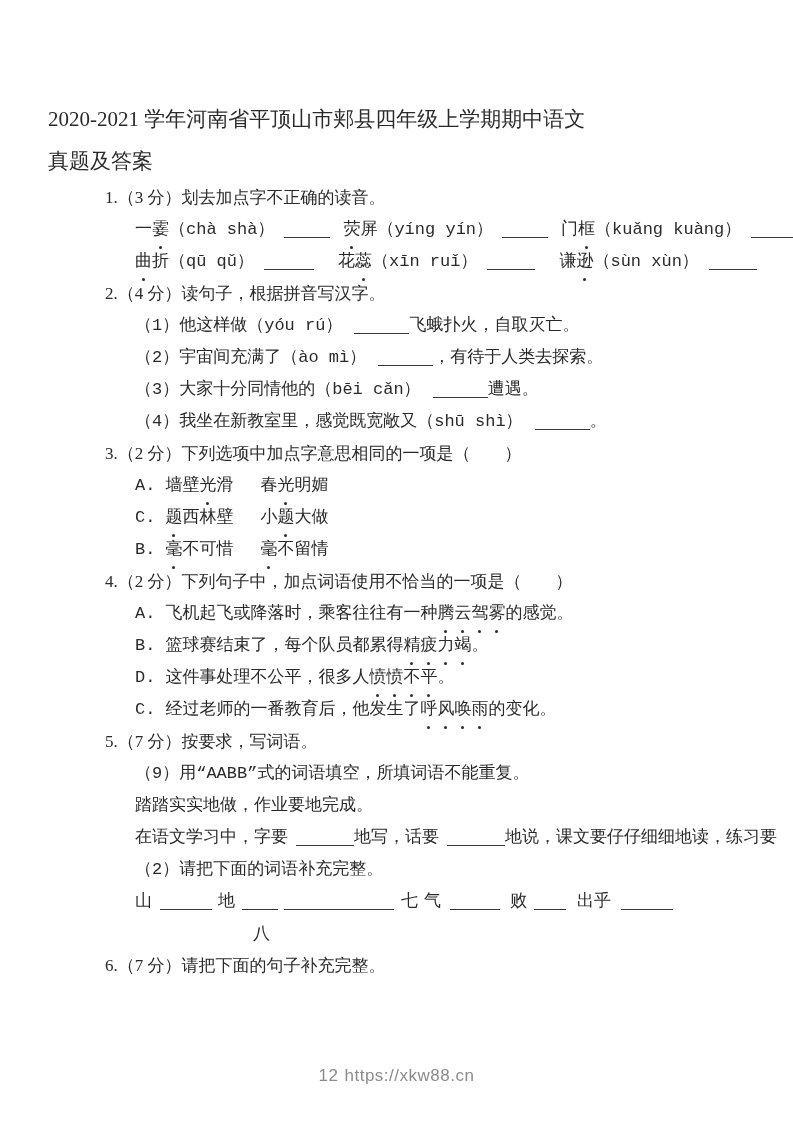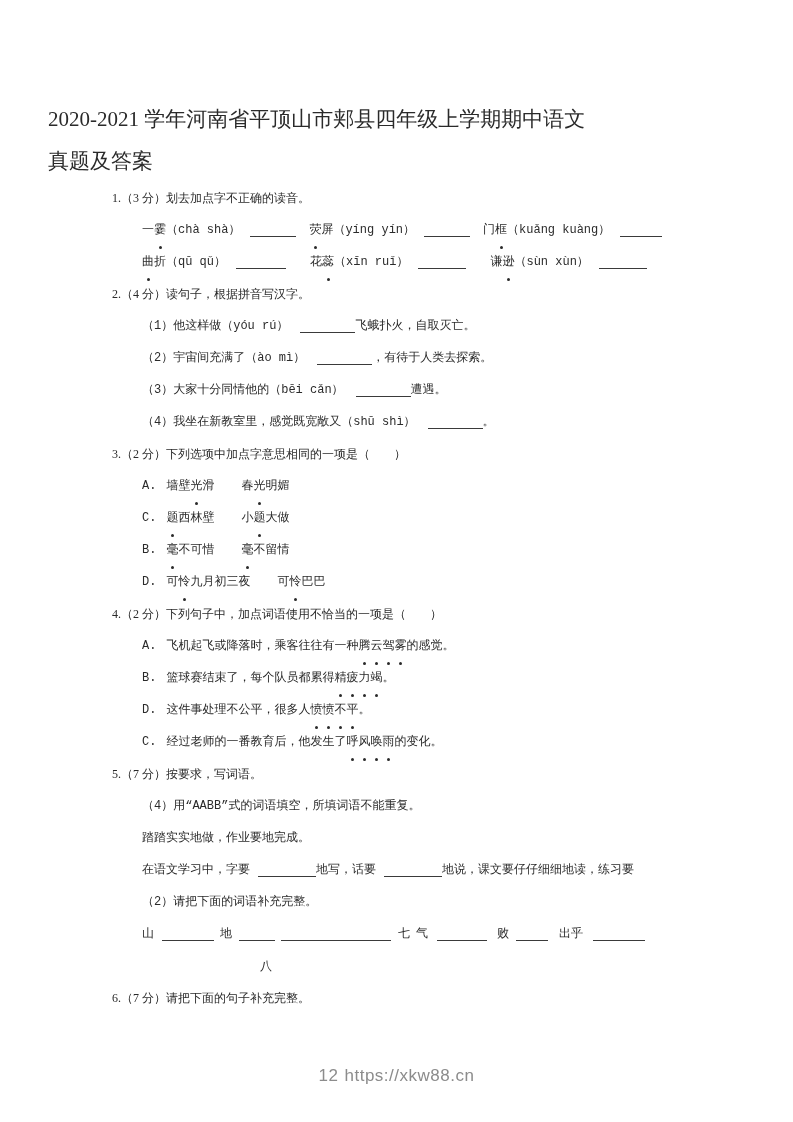--- a/index.html
+++ b/index.html
@@ -20,23 +20,23 @@
     text-align: left;
     font-weight: normal;
     font-size: 21px;
     line-height: 42px;
     color: var(--ink, #1d1d1d);
     margin-left: 48px;
   }
   .body {
     position: absolute;
     top: 182px;
-    left: 112px;
+    left: 105px;
     width: 600px;
-    font-size: 12px;
+    font-size: 17px;
   }
   .line {
     height: 32px;
     line-height: 32px;
     white-space: nowrap;
   }
   .ind { padding-left: 30px; font-family: Liberation Mono, monospace; }
   .ind-far { padding-left: 148px; }
   .blank {
     display: inline-block;
@@ -89,30 +89,29 @@
     <div class="line">2.（4 分）读句子，根据拼音写汉字。</div>
     <div class="line ind"><span>（1）他这样做（yóu rú）</span><span class="gap" style="width: 12px;"></span><span class="blank" style="width: 55px;"></span><span>飞蛾扑火，自取灭亡。</span></div>
     <div class="line ind"><span>（2）宇宙间充满了（ào mì）</span><span class="gap" style="width: 12px;"></span><span class="blank" style="width: 55px;"></span><span>，有待于人类去探索。</span></div>
     <div class="line ind"><span>（3）大家十分同情他的（bēi cǎn）</span><span class="gap" style="width: 12px;"></span><span class="blank" style="width: 55px;"></span><span>遭遇。</span></div>
     <div class="line ind"><span>（4）我坐在新教室里，感觉既宽敞又（shū shì）</span><span class="gap" style="width: 12px;"></span><span class="blank" style="width: 55px;"></span><span>。</span></div>
 
     <div class="line">3.（2 分）下列选项中加点字意思相同的一项是（　　）</div>
     <div class="line ind"><span>A.</span><span class="gap" style="width: 10px;"></span><span>墙壁</span><span class="dotted">光</span><span>滑</span><span class="gap" style="width: 27px;"></span><span>春</span><span class="dotted">光</span><span>明媚</span></div>
     <div class="line ind"><span>C.</span><span class="gap" style="width: 10px;"></span><span class="dotted">题</span><span>西林壁</span><span class="gap" style="width: 27px;"></span><span>小</span><span class="dotted">题</span><span>大做</span></div>
     <div class="line ind"><span>B.</span><span class="gap" style="width: 10px;"></span><span class="dotted">毫</span><span>不可惜</span><span class="gap" style="width: 27px;"></span><span class="dotted">毫</span><span>不留情</span></div>
-    <div class="line ind"><span>D.</span><span class="gap" style="width: 10px;"></span><span>可</span><span class="dotted">怜</span><span>九月初三夜</span><span class="gap" style="width: 27px;"></span><span>可</span><span class="dotted">怜</span><span>巴巴</span></div>
 
     <div class="line">4.（2 分）下列句子中，加点词语使用不恰当的一项是（　　）</div>
     <div class="line ind"><span>A.</span><span class="gap" style="width: 10px;"></span><span>飞机起飞或降落时，乘客往往有一种</span><span class="dotted">腾</span><span class="dotted">云</span><span class="dotted">驾</span><span class="dotted">雾</span><span>的感觉。</span></div>
     <div class="line ind"><span>B.</span><span class="gap" style="width: 10px;"></span><span>篮球赛结束了，每个队员都累得</span><span class="dotted">精</span><span class="dotted">疲</span><span class="dotted">力</span><span class="dotted">竭</span><span>。</span></div>
     <div class="line ind"><span>D.</span><span class="gap" style="width: 10px;"></span><span>这件事处理不公平，很多人</span><span class="dotted">愤</span><span class="dotted">愤</span><span class="dotted">不</span><span class="dotted">平</span><span>。</span></div>
     <div class="line ind"><span>C.</span><span class="gap" style="width: 10px;"></span><span>经过老师的一番教育后，他发生了</span><span class="dotted">呼</span><span class="dotted">风</span><span class="dotted">唤</span><span class="dotted">雨</span><span>的变化。</span></div>
 
     <div class="line">5.（7 分）按要求，写词语。</div>
-    <div class="line ind">（4）用“AABB”式的词语填空，所填词语不能重复。</div>
+    <div class="line ind">（9）用“AABB”式的词语填空，所填词语不能重复。</div>
     <div class="line ind">踏踏实实地做，作业要地完成。</div>
     <div class="line ind"><span>在语文学习中，字要</span><span class="gap" style="width: 8px;"></span><span class="blank" style="width: 58px;"></span><span>地写，话要</span><span class="gap" style="width: 8px;"></span><span class="blank" style="width: 58px;"></span><span>地说，课文要仔仔细细地读，练习要</span></div>
     <div class="line ind">（2）请把下面的词语补充完整。</div>
     <div class="line ind"><span>山</span><span class="gap" style="width: 8px;"></span><span class="blank" style="width: 52px;"></span><span class="gap" style="width: 6px;"></span><span>地</span><span class="gap" style="width: 7px;"></span><span class="blank" style="width: 36px;"></span><span class="gap" style="width: 6px;"></span><span class="blank" style="width: 110px;"></span><span class="gap" style="width: 7px;"></span><span>七</span><span class="gap" style="width: 6px;"></span><span>气</span><span class="gap" style="width: 9px;"></span><span class="blank" style="width: 50px;"></span><span class="gap" style="width: 10px;"></span><span>败</span><span class="gap" style="width: 7px;"></span><span class="blank" style="width: 32px;"></span><span class="gap" style="width: 11px;"></span><span>出乎</span><span class="gap" style="width: 10px;"></span><span class="blank" style="width: 52px;"></span></div>
     <div class="line ind-far">八</div>
 
     <div class="line">6.（7 分）请把下面的句子补充完整。</div>
 
   </div>
 

